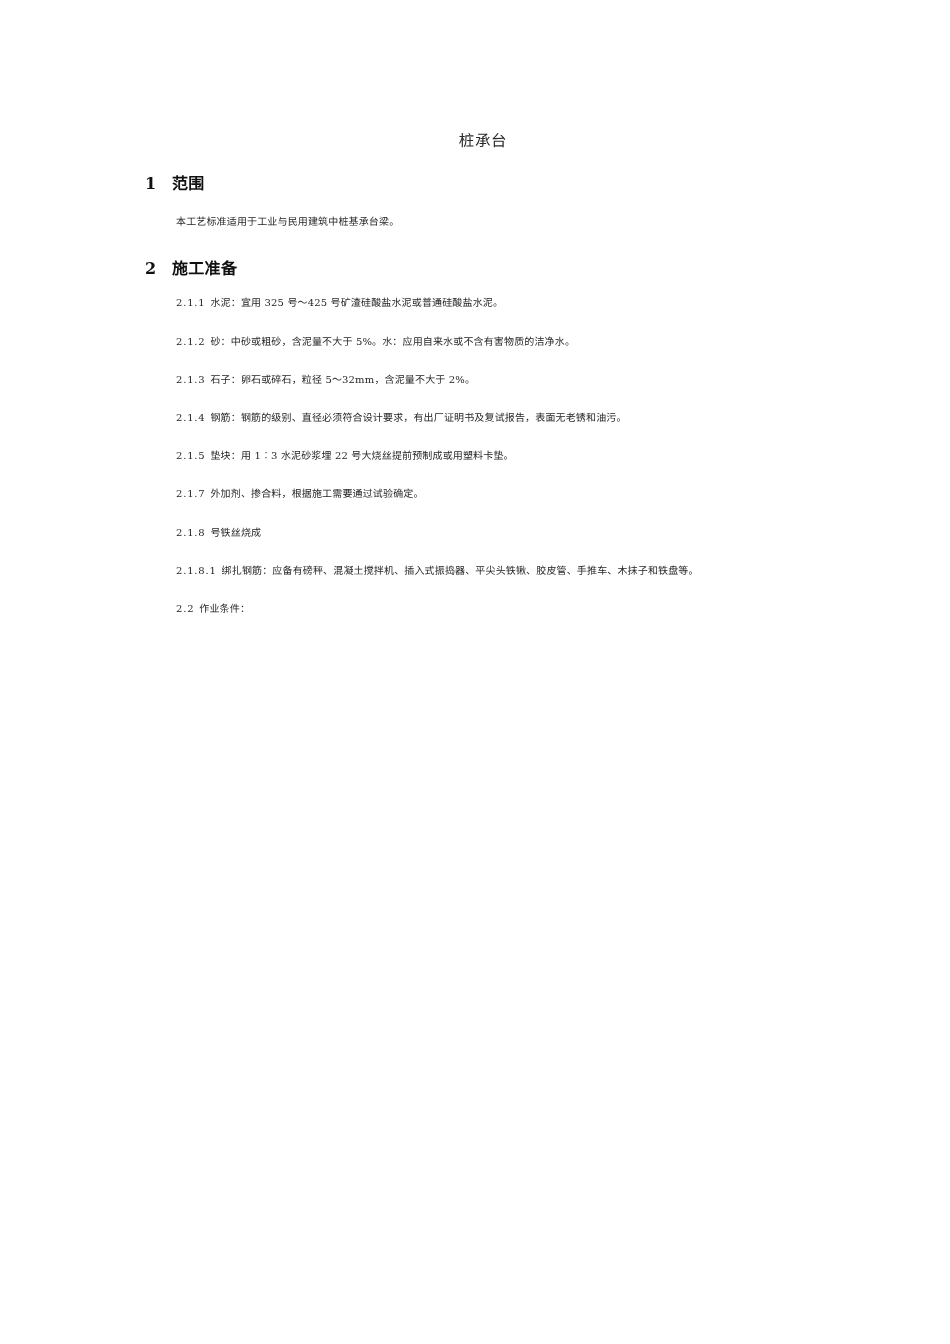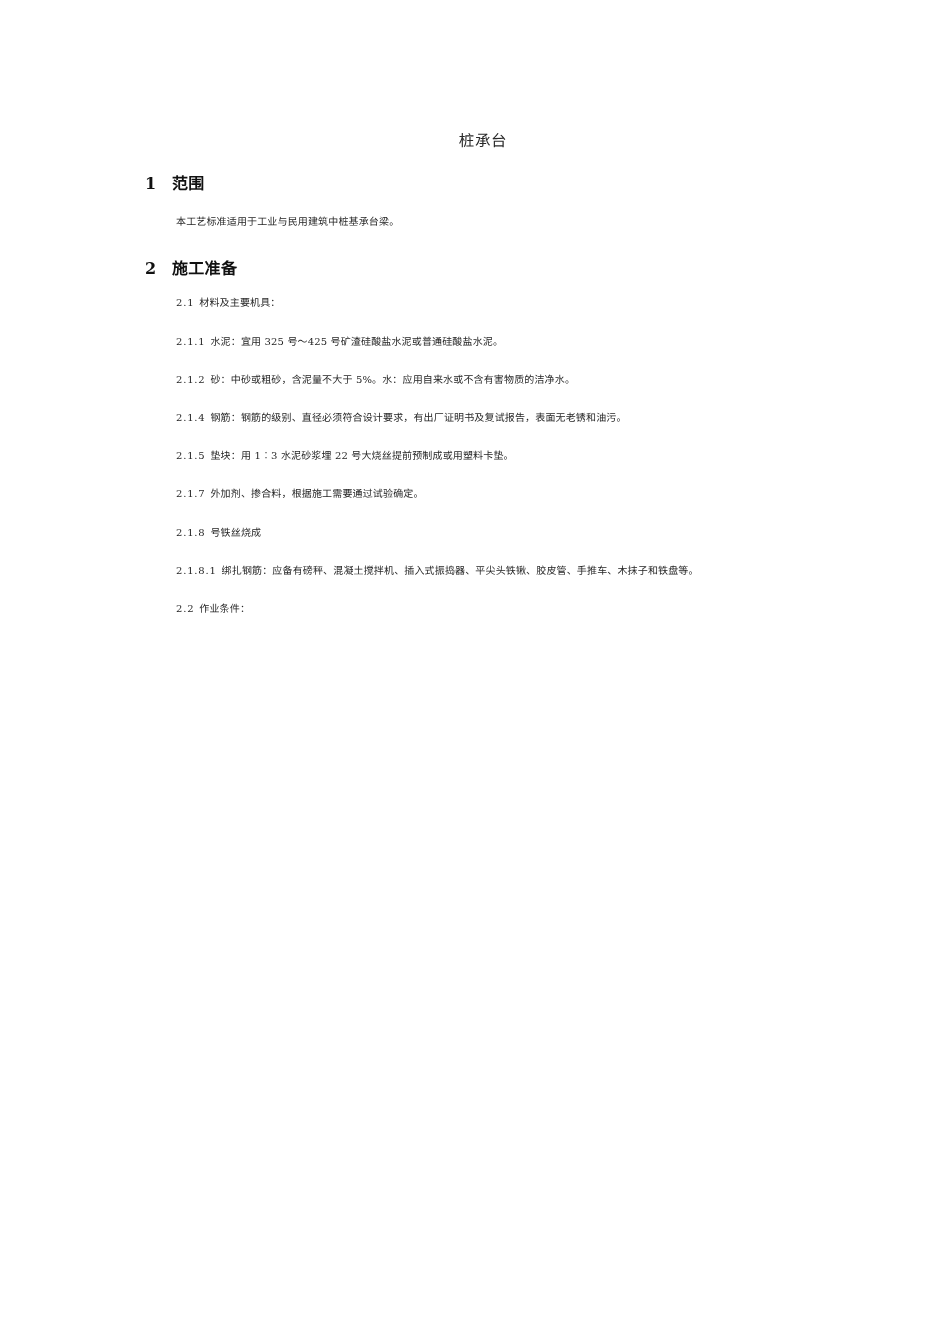--- a/index.html
+++ b/index.html
@@ -90,32 +90,32 @@
     <div class="heading">
       <span class="h-num">1</span><span>范围</span>
     </div>
 
     <div class="para indent-2 first-body">本工艺标准适用于工业与民用建筑中桩基承台梁。</div>
 
     <div class="heading">
       <span class="h-num">2</span><span>施工准备</span>
     </div>
 
-    <div class="para indent-2">
-      <span class="lbl num-prefix">2.1</span><span>材料及主要机具：</span>
-    </div>
 
     <div class="para indent-2">
       <span class="lbl num-prefix">2.1.1</span><span>水泥：宜用 325 号～425 号矿渣硅酸盐水泥或普通硅酸盐水泥。</span>
     </div>
 
     <div class="para indent-2">
       <span class="lbl num-prefix">2.1.2</span><span>砂：中砂或粗砂，含泥量不大于 5%。水：应用自来水或不含有害物质的洁净水。</span>
     </div>
 
+    <div class="para indent-2">
+      <span class="lbl num-prefix">2.1.3</span><span>石子：卵石或碎石，粒径 5～32mm，含泥量不大于 2%。</span>
+    </div>
 
     <div class="para indent-2">
       <span class="lbl num-prefix">2.1.4</span><span>钢筋：钢筋的级别、直径必须符合设计要求，有出厂证明书及复试报告，表面无老锈和油污。</span>
     </div>
 
     <div class="para indent-2">
       <span class="lbl num-prefix">2.1.5</span><span>垫块：用 1︰3 水泥砂浆埋 22 号大烧丝提前预制成或用塑料卡垫。</span>
     </div>
 
 

